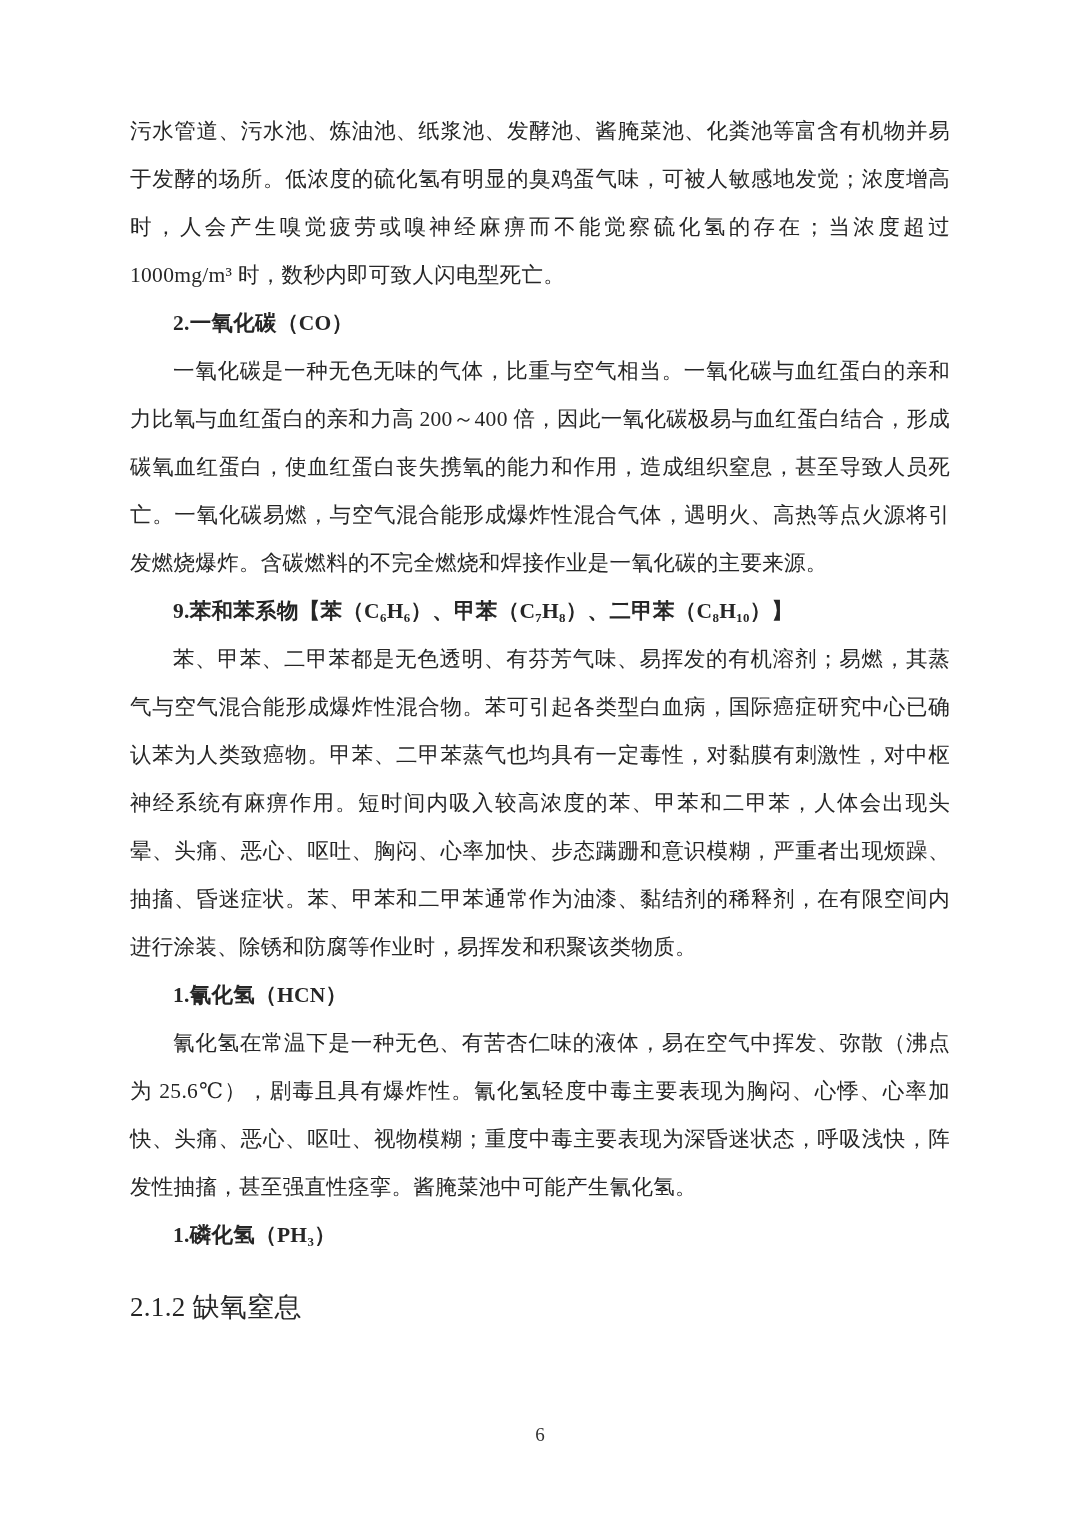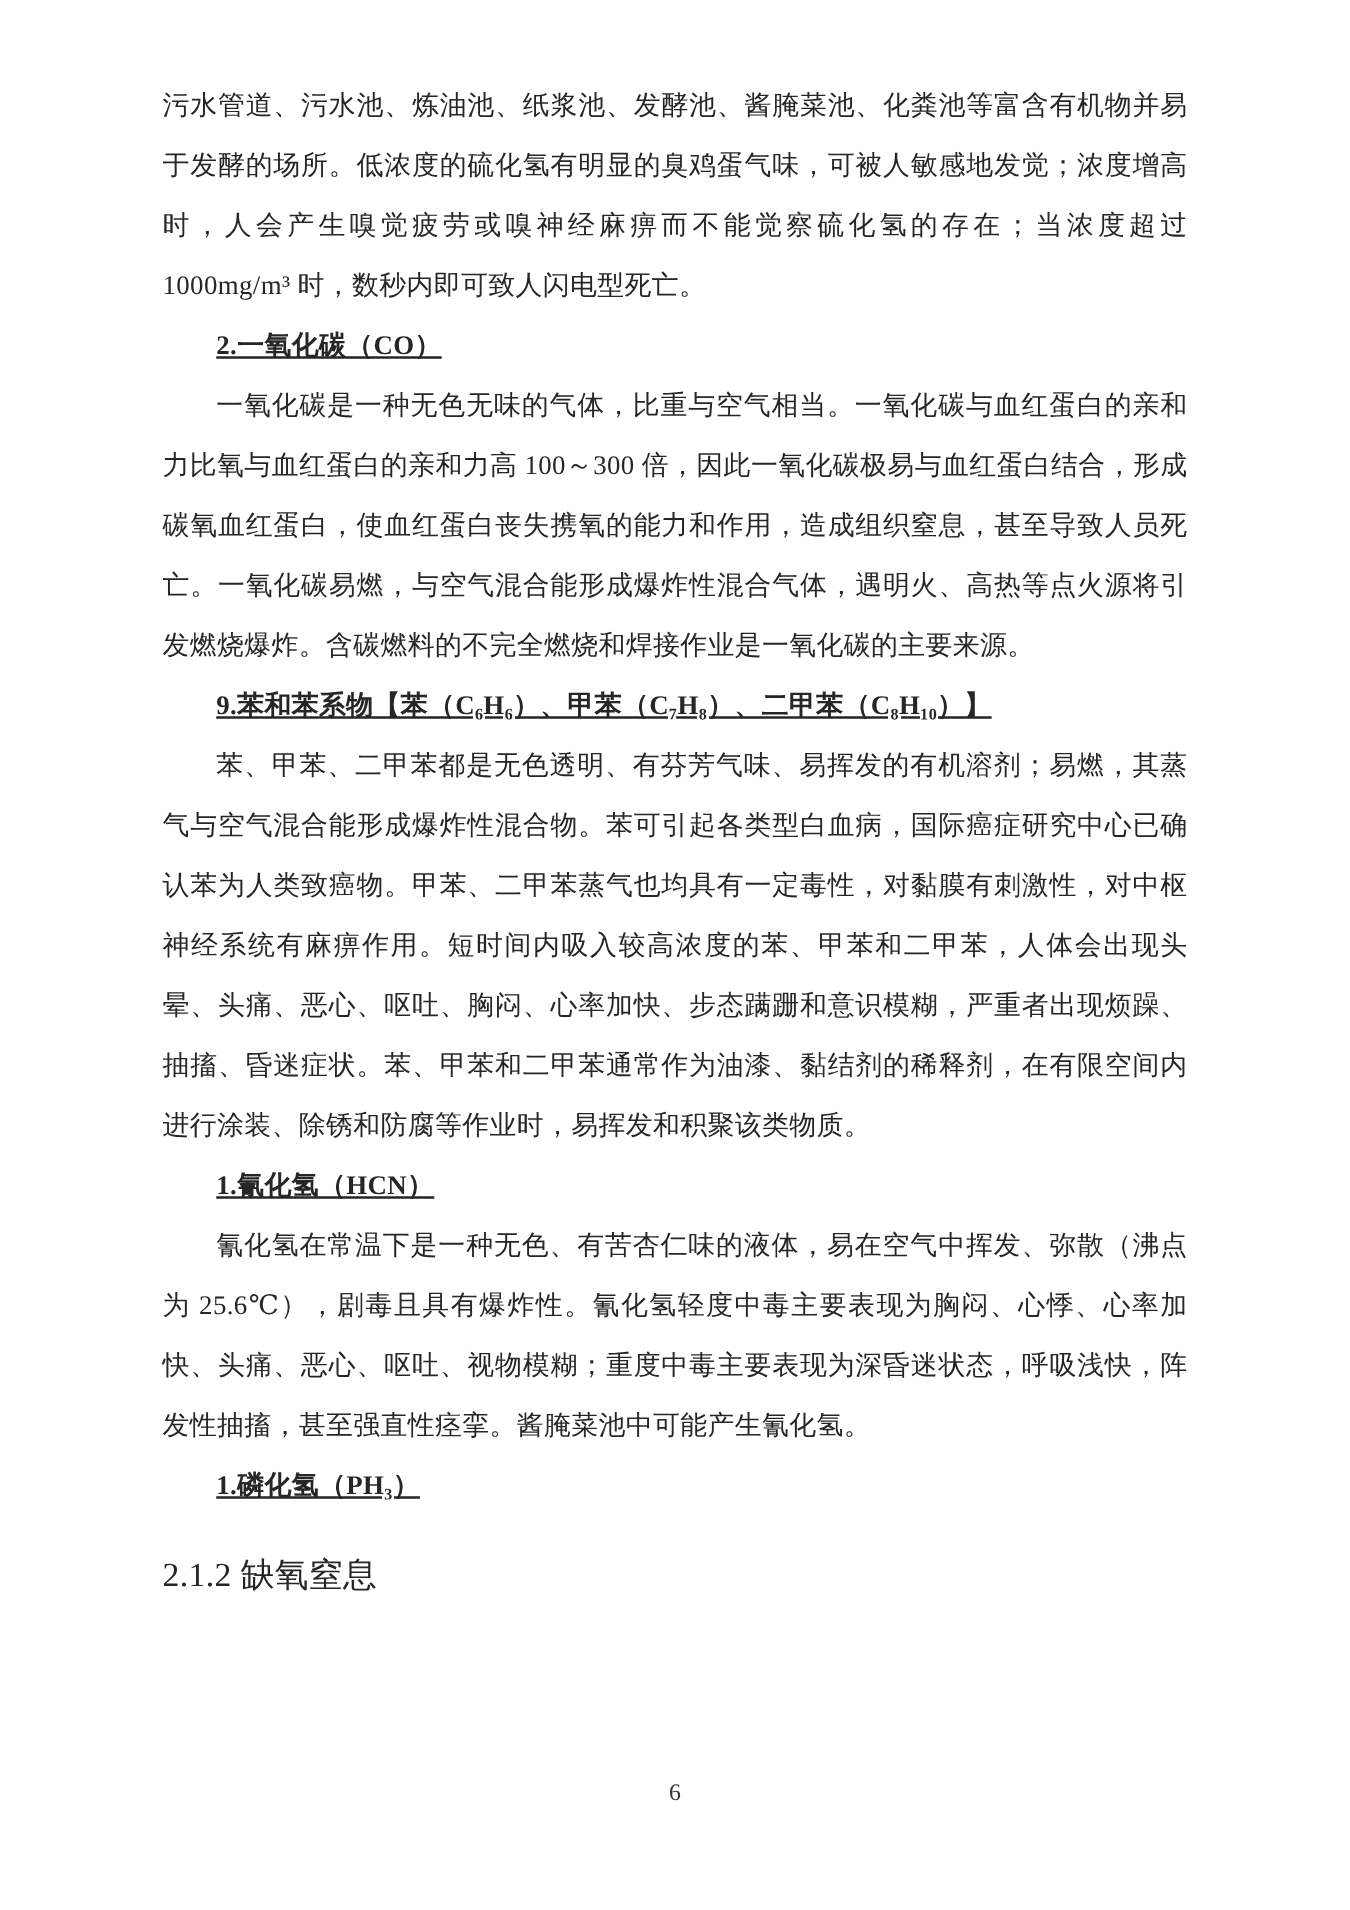--- a/index.html
+++ b/index.html
@@ -6,39 +6,38 @@
     margin: 0;
     padding: 0;
     background: #ffffff;
   }
   .page {
     position: relative;
     width: 1080px;
     height: 1528px;
     background: #ffffff;
     box-sizing: border-box;
-    padding: 60px 130px 0 130px;
+    padding: 107px 130px 0 130px;
     font-family: "Liberation Serif", "DejaVu Serif", serif;
     color: #262626;
     overflow: hidden;
   }
   .doc p {
     margin: 0;
     font-size: 21.5px;
     line-height: 48px;
     text-align: justify;
     text-justify: inter-ideograph;
     letter-spacing: 0.3px;
   }
   .doc p.body { text-indent: 2em; }
   .doc p.body-continued { text-indent: 0; }
   .doc p.heading {
     text-indent: 2em;
     font-weight: bold;
-    text-decoration: underline;
   }
   .doc p.section-heading {
     text-indent: 0;
     font-size: 27px;
     font-weight: normal;
     margin-top: 22px;
     line-height: 52px;
     text-align: left;
   }
   .page-number {
@@ -51,21 +50,21 @@
     color: #333333;
   }
 </style>
 </head>
 <body>
 
 <div class="page">
   <div class="doc">
     <p class="body-continued">污水管道、污水池、炼油池、纸浆池、发酵池、酱腌菜池、化粪池等富含有机物并易于发酵的场所。低浓度的硫化氢有明显的臭鸡蛋气味，可被人敏感地发觉；浓度增高时，人会产生嗅觉疲劳或嗅神经麻痹而不能觉察硫化氢的存在；当浓度超过 1000mg/m³ 时，数秒内即可致人闪电型死亡。</p>
     <p class="heading">2.一氧化碳（CO）</p>
-    <p class="body">一氧化碳是一种无色无味的气体，比重与空气相当。一氧化碳与血红蛋白的亲和力比氧与血红蛋白的亲和力高 100～300 倍，因此一氧化碳极易与血红蛋白结合，形成碳氧血红蛋白，使血红蛋白丧失携氧的能力和作用，造成组织窒息，甚至导致人员死亡。一氧化碳易燃，与空气混合能形成爆炸性混合气体，遇明火、高热等点火源将引发燃烧爆炸。含碳燃料的不完全燃烧和焊接作业是一氧化碳的主要来源。</p>
+    <p class="body">一氧化碳是一种无色无味的气体，比重与空气相当。一氧化碳与血红蛋白的亲和力比氧与血红蛋白的亲和力高 200～400 倍，因此一氧化碳极易与血红蛋白结合，形成碳氧血红蛋白，使血红蛋白丧失携氧的能力和作用，造成组织窒息，甚至导致人员死亡。一氧化碳易燃，与空气混合能形成爆炸性混合气体，遇明火、高热等点火源将引发燃烧爆炸。含碳燃料的不完全燃烧和焊接作业是一氧化碳的主要来源。</p>
     <p class="heading">9.苯和苯系物【苯（C₆H₆）、甲苯（C₇H₈）、二甲苯（C₈H₁₀）】</p>
     <p class="body">苯、甲苯、二甲苯都是无色透明、有芬芳气味、易挥发的有机溶剂；易燃，其蒸气与空气混合能形成爆炸性混合物。苯可引起各类型白血病，国际癌症研究中心已确认苯为人类致癌物。甲苯、二甲苯蒸气也均具有一定毒性，对黏膜有刺激性，对中枢神经系统有麻痹作用。短时间内吸入较高浓度的苯、甲苯和二甲苯，人体会出现头晕、头痛、恶心、呕吐、胸闷、心率加快、步态蹒跚和意识模糊，严重者出现烦躁、抽搐、昏迷症状。苯、甲苯和二甲苯通常作为油漆、黏结剂的稀释剂，在有限空间内进行涂装、除锈和防腐等作业时，易挥发和积聚该类物质。</p>
     <p class="heading">1.氰化氢（HCN）</p>
     <p class="body">氰化氢在常温下是一种无色、有苦杏仁味的液体，易在空气中挥发、弥散（沸点为 25.6℃），剧毒且具有爆炸性。氰化氢轻度中毒主要表现为胸闷、心悸、心率加快、头痛、恶心、呕吐、视物模糊；重度中毒主要表现为深昏迷状态，呼吸浅快，阵发性抽搐，甚至强直性痉挛。酱腌菜池中可能产生氰化氢。</p>
     <p class="heading">1.磷化氢（PH₃）</p>
     <p class="section-heading">2.1.2  缺氧窒息</p>
   </div>
 
   <div class="page-number">6</div>
 </div>

